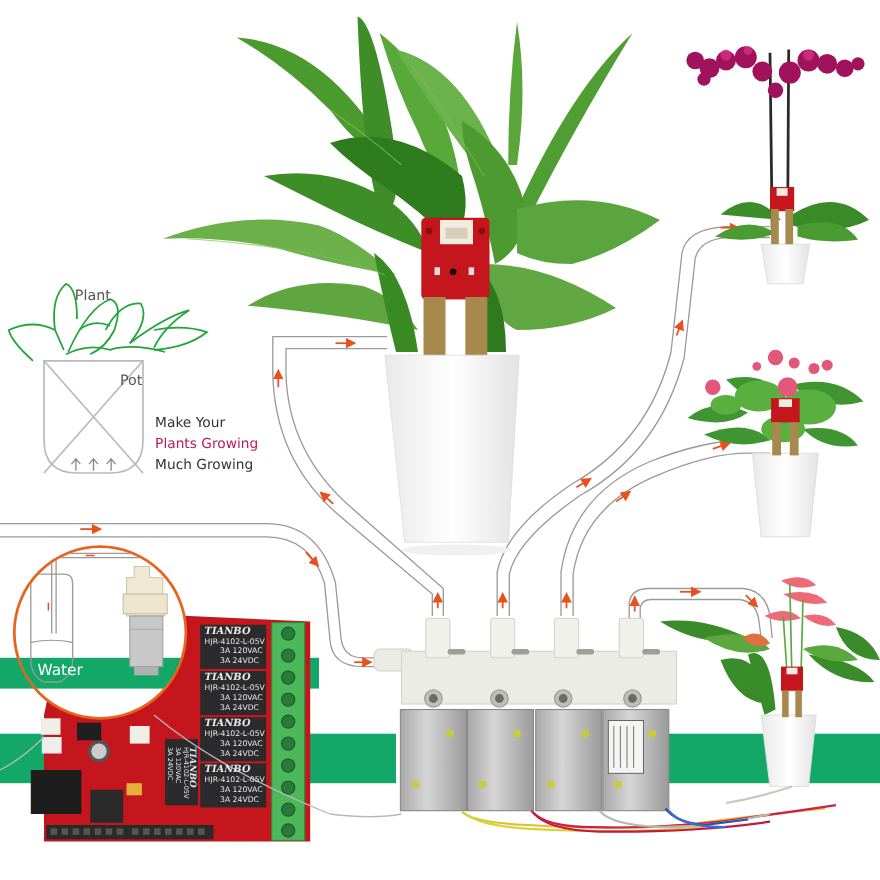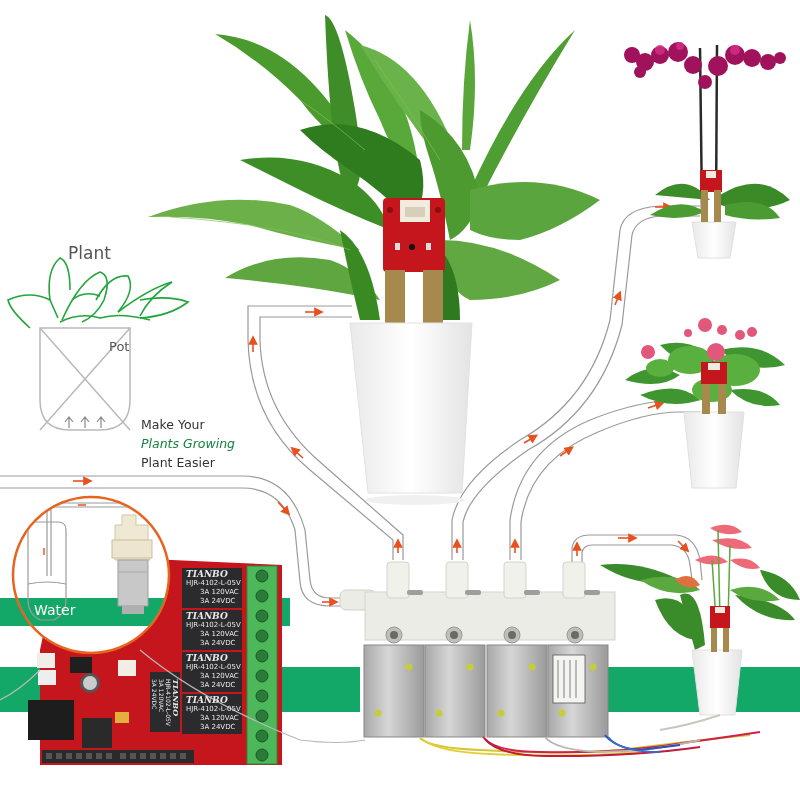--- a/index.html
+++ b/index.html
@@ -368,26 +368,26 @@
 
       <path d="M115,540 L115,525 L122,525 L122,515 L136,515 L136,525 L148,525 L148,540 L150,560 L115,560 Z" fill="#efe8d3" stroke="#cfc6aa"></path>
       <rect x="112" y="540" width="40" height="18" fill="#ede5cd" stroke="#c8bea0"></rect>
       <rect x="118" y="560" width="30" height="46" fill="#c8c8c8" stroke="#9e9e9e"></rect>
       <line x1="118" y1="572" x2="148" y2="572" stroke="#aaa"></line>
       <rect x="122" y="606" width="22" height="8" fill="#b0b0b0"></rect>
     </g>
   </g>
 </svg>
 
-<div class="label" style="left:68px;top:244px;font-size:17px;color:#555;">Plant</div>
+<div class="label" style="left:68px;top:260px;font-size:13px;color:#555;">Plant</div>
 <div class="label" style="left:72px;top:337px;font-size:13px;color:#555;margin-left:37px;">Pot</div>
-<div class="abs" style="left:141px;top:374px;margin-top:41px;">
+<div class="abs" style="left:141px;top:374px;">
   <div class="label" style="position:static;font-size:12.5px;color:#333;">Make Your</div>
-  <div class="label" style="position:static;font-size:12.5px;color:#15803d;font-style:italic;">Plants Growing</div>
-  <div class="label" style="position:static;font-size:12.5px;color:#333;">Plant Easier</div>
+  <div class="label" style="position:static;font-size:12.5px;color:#be185d;">Plants Growing</div>
+  <div class="label" style="position:static;font-size:12.5px;color:#333;">Much Growing</div>
 </div>
 <div class="label" style="left:34px;top:601px;font-size:14px;color:#ffffff;">Water</div>
 
 <div class="abs" style="left:186px;top:570px;width:56px;color:#e8e8e8;font-size:7px;line-height:9px;">
   <div class="relay-text" style="font-size:9px;">TIANBO</div>
   <div>HJR-4102-L-05V</div>
   <div style="padding-left:14px;">3A 120VAC</div>
   <div style="padding-left:14px;">3A 24VDC</div>
 </div>
 <div class="abs" style="left:186px;top:612px;width:56px;color:#e8e8e8;font-size:7px;line-height:9px;">

